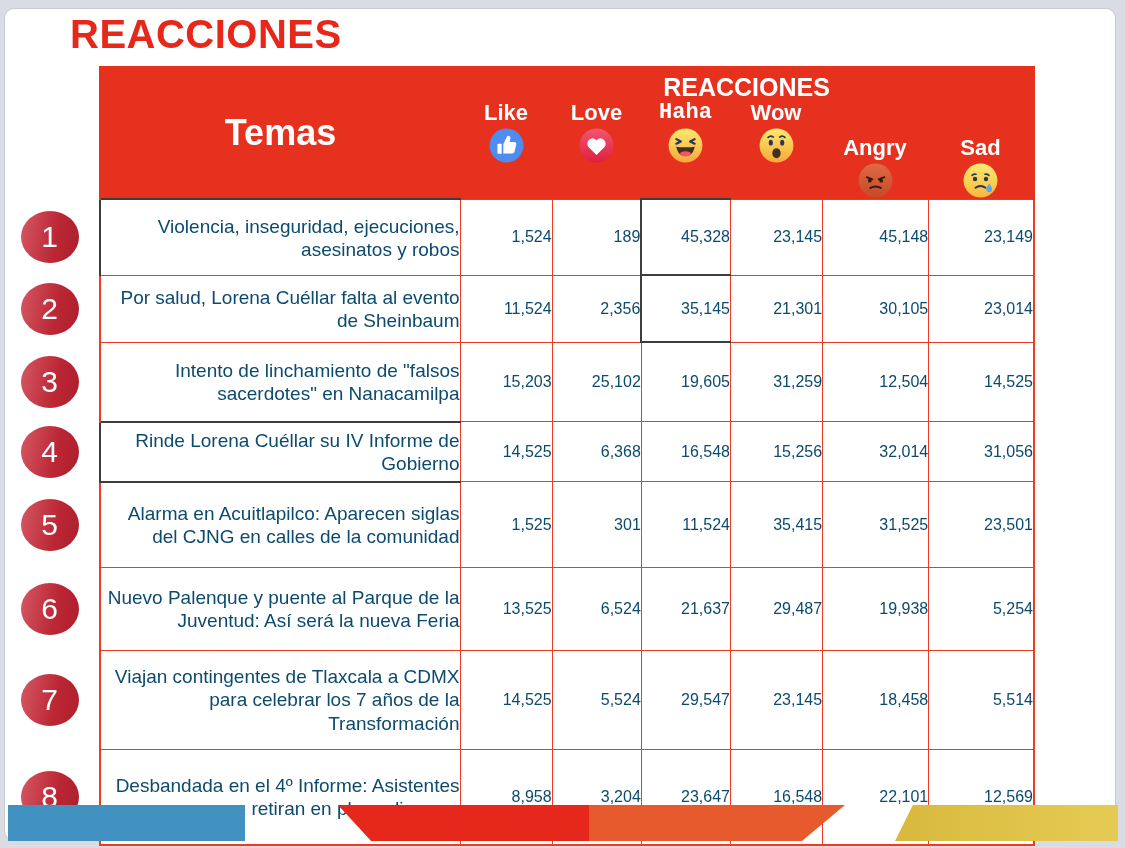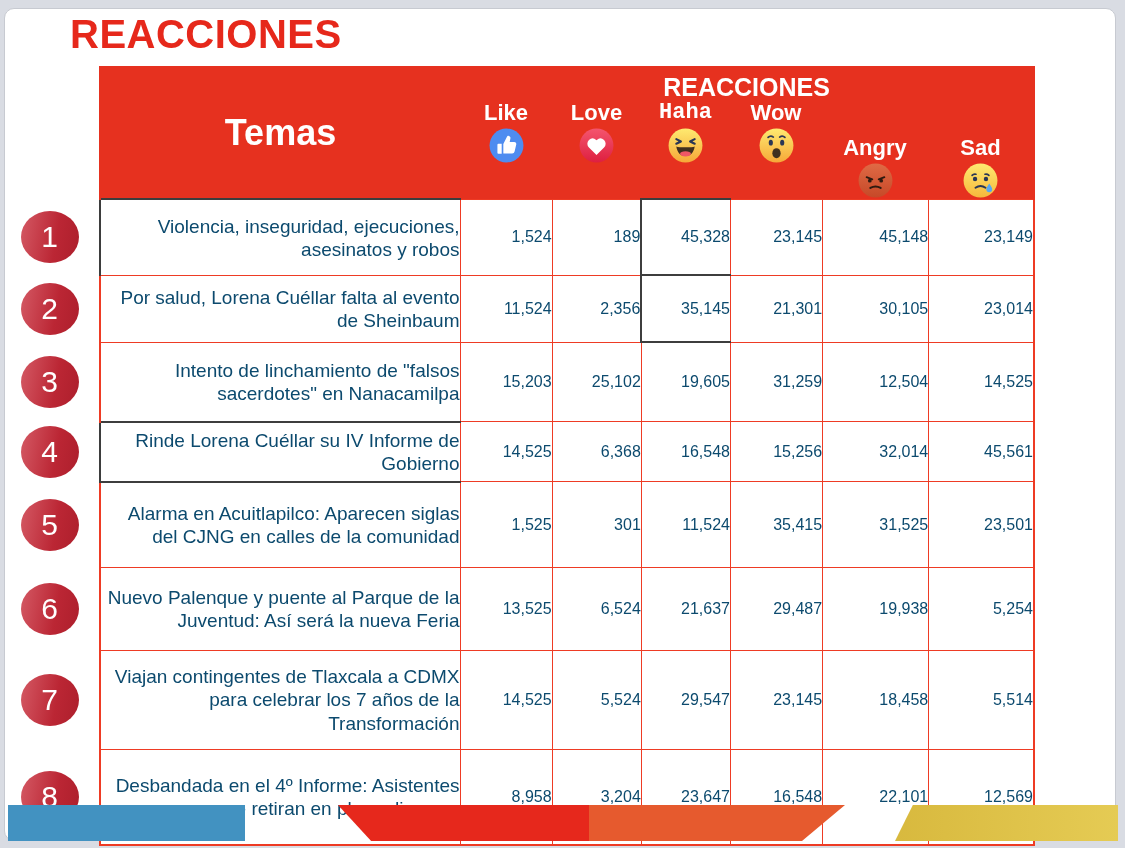--- a/index.html
+++ b/index.html
@@ -248,21 +248,21 @@
         <tr>
           <td class="numcell">
             <div class="circle">4</div>
           </td>
           <td class="tcell topic dk-t dk-l dk-b">Rinde Lorena Cuéllar su IV Informe de Gobierno</td>
           <td class="tcell val ">14,525</td>
           <td class="tcell val ">6,368</td>
           <td class="tcell val ">16,548</td>
           <td class="tcell val ">15,256</td>
           <td class="tcell val ">32,014</td>
-          <td class="tcell val last ">45,561</td>
+          <td class="tcell val last ">31,056</td>
         </tr>
         <tr>
           <td class="numcell">
             <div class="circle">5</div>
           </td>
           <td class="tcell topic ">Alarma en Acuitlapilco: Aparecen siglas del CJNG en calles de la comunidad</td>
           <td class="tcell val ">1,525</td>
           <td class="tcell val ">301</td>
           <td class="tcell val ">11,524</td>
           <td class="tcell val ">35,415</td>

